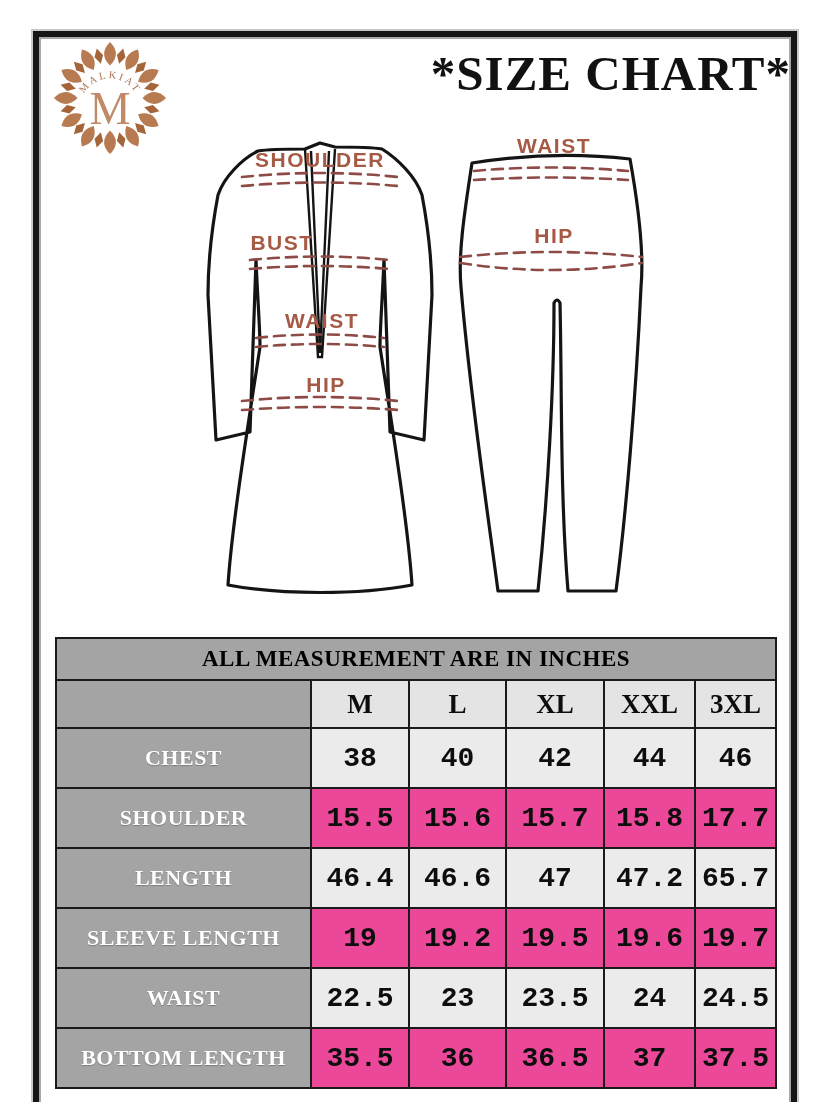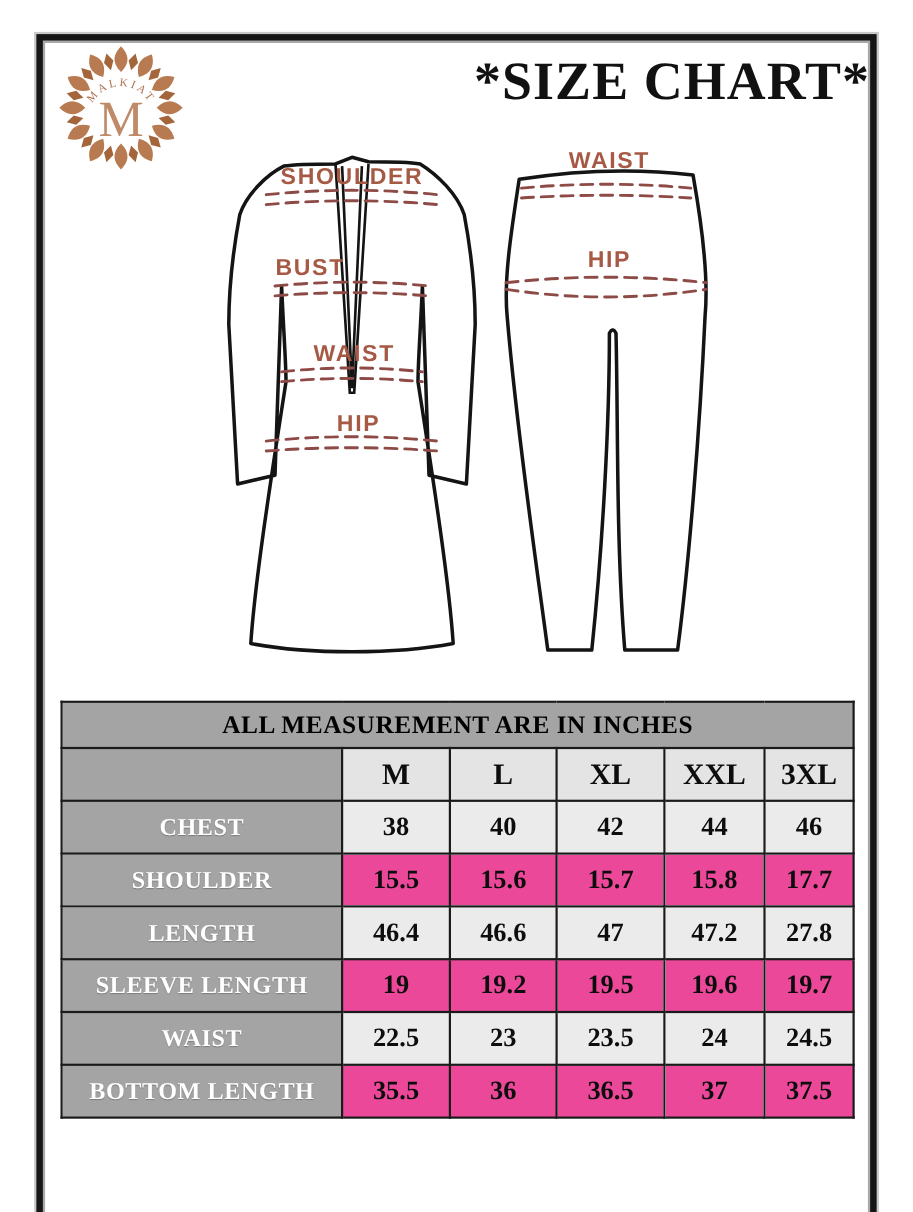--- a/index.html
+++ b/index.html
@@ -26,24 +26,24 @@
   .measure-label{font-family:"Liberation Sans",sans-serif;font-weight:600;font-size:21px;
                  letter-spacing:1.5px;fill:#a65a45;text-anchor:middle;}
   
   .size-table{position:absolute;left:16px;top:600px;width:720px;border-collapse:collapse;
               table-layout:fixed;font-family:"Liberation Serif",serif;font-weight:bold;}
   .size-table th,.size-table td{border:2px solid #1a1a1a;text-align:center;padding:0;
               overflow:hidden;white-space:nowrap;}
   .caption-row th{background:#a4a4a4;height:40px;font-size:23px;color:#000000;letter-spacing:0.5px;}
   .sizes-row th{background:#e4e4e4;height:46px;font-size:27px;color:#0d0d0d;}
   .sizes-row th.corner{background:#a4a4a4;}
-  .size-table tbody tr{height:48px;}
+  .size-table tbody tr{height:60px;}
   .size-table tbody th{background:#a4a4a4;color:#ffffff;font-size:22px;letter-spacing:0.5px;
               text-shadow:0 1px 1px rgba(0,0,0,0.25);}
-  .size-table tbody td{font-size:24px;color:#0d0d0d;}
+  .size-table tbody td{font-size:28px;color:#0d0d0d;font-family:Liberation Mono, monospace;}
   .size-table tbody tr.light td{background:#ecebeb;}
   .size-table tbody tr.dark  td{background:#ec4899;}
 </style>
 </head>
 <body>
 
 <div class="page">
   <div class="frame">
 
     <div class="logo">
@@ -176,21 +176,21 @@
           <td>15.7</td>
           <td>15.8</td>
           <td>17.7</td>
         </tr>
         <tr class="light">
           <th>LENGTH</th>
           <td>46.4</td>
           <td>46.6</td>
           <td>47</td>
           <td>47.2</td>
-          <td>27.8</td>
+          <td>65.7</td>
         </tr>
         <tr class="dark">
           <th>SLEEVE LENGTH</th>
           <td>19</td>
           <td>19.2</td>
           <td>19.5</td>
           <td>19.6</td>
           <td>19.7</td>
         </tr>
         <tr class="light">

